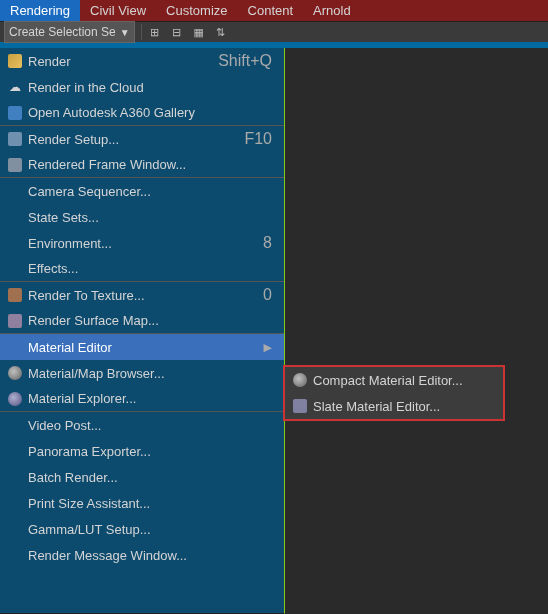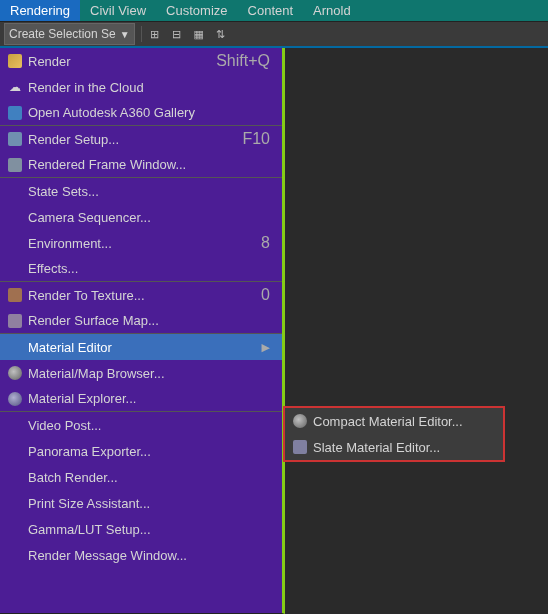--- a/index.html
+++ b/index.html
@@ -11,21 +11,21 @@
       font-size: 13px;
       color: #d4d4d4;
       overflow: hidden;
     }
 
     
     .menubar {
       display: flex;
       align-items: center;
       height: 22px;
-      background: #0f766e;
+      background: #7f1d1d;
       border-bottom: 1px solid #222;
     }
     .menu-item {
       padding: 2px 10px;
       height: 100%;
       display: flex;
       align-items: center;
       cursor: pointer;
       white-space: nowrap;
       color: #d4d4d4;
@@ -35,21 +35,21 @@
       background: #1a6ac0;
       color: #fff;
     }
 
     
     .toolbar {
       display: flex;
       align-items: center;
       height: 26px;
       background: #3a3a3a;
-      border-bottom: 2px solid #0369a1;
+      border-bottom: 6px solid #0369a1;
       padding: 0 4px;
     }
     .toolbar-btn {
       display: flex;
       align-items: center;
       justify-content: center;
       height: 22px;
       min-width: 22px;
       cursor: pointer;
       color: #d4d4d4;
@@ -74,22 +74,22 @@
 
     
     .main {
       display: flex;
       height: calc(614px - 48px);
     }
 
     
     .dropdown-menu {
       width: 285px;
-      background: #4c1d95;
-      border-right: 3px solid #84cc16;
+      background: #0c4a6e;
+      border-right: 1px solid #84cc16;
       border-bottom: 1px solid #222;
       flex-shrink: 0;
     }
 
     .menu-entry {
       display: flex;
       align-items: center;
       padding: 5px 12px 5px 28px;
       height: 26px;
       cursor: pointer;
@@ -271,25 +271,25 @@
     </div>
 
     <div class="menu-entry separator-after">
       <span class="icon-area">
         <div class="icon-small" style="background:#8090a0;"></div>
       </span>
       <span>Rendered Frame Window...</span>
     </div>
 
     <div class="menu-entry">
+      <span>Camera Sequencer...</span>
+    </div>
+
+    <div class="menu-entry">
       <span>State Sets...</span>
-    </div>
-
-    <div class="menu-entry">
-      <span>Camera Sequencer...</span>
     </div>
 
 
 
     <div class="menu-entry">
       <span>Environment...</span>
       <span class="shortcut">8</span>
     </div>
 
     <div class="menu-entry separator-after">
@@ -351,21 +351,21 @@
     </div>
 
     <div class="menu-entry">
       <span>Render Message Window...</span>
     </div>
 
   </div>
 
   <div class="right-area"></div>
 
-  <div class="submenu highlight-border" style="position: fixed; left: 284px; top: 407px;">
+  <div class="submenu highlight-border" style="position: fixed; left: 284px; top: 366px;">
     <div class="submenu-item">
       <span class="icon-area">
         <div style="width:14px;height:14px;background:radial-gradient(circle at 40% 40%, #c0c0c0, #606060);border-radius:50%;"></div>
       </span>
       <span>Compact Material Editor...</span>
     </div>
     <div class="submenu-item">
       <span class="icon-area">
         <div style="width:14px;height:14px;background:#8080a0;border-radius:2px;"></div>
       </span>

